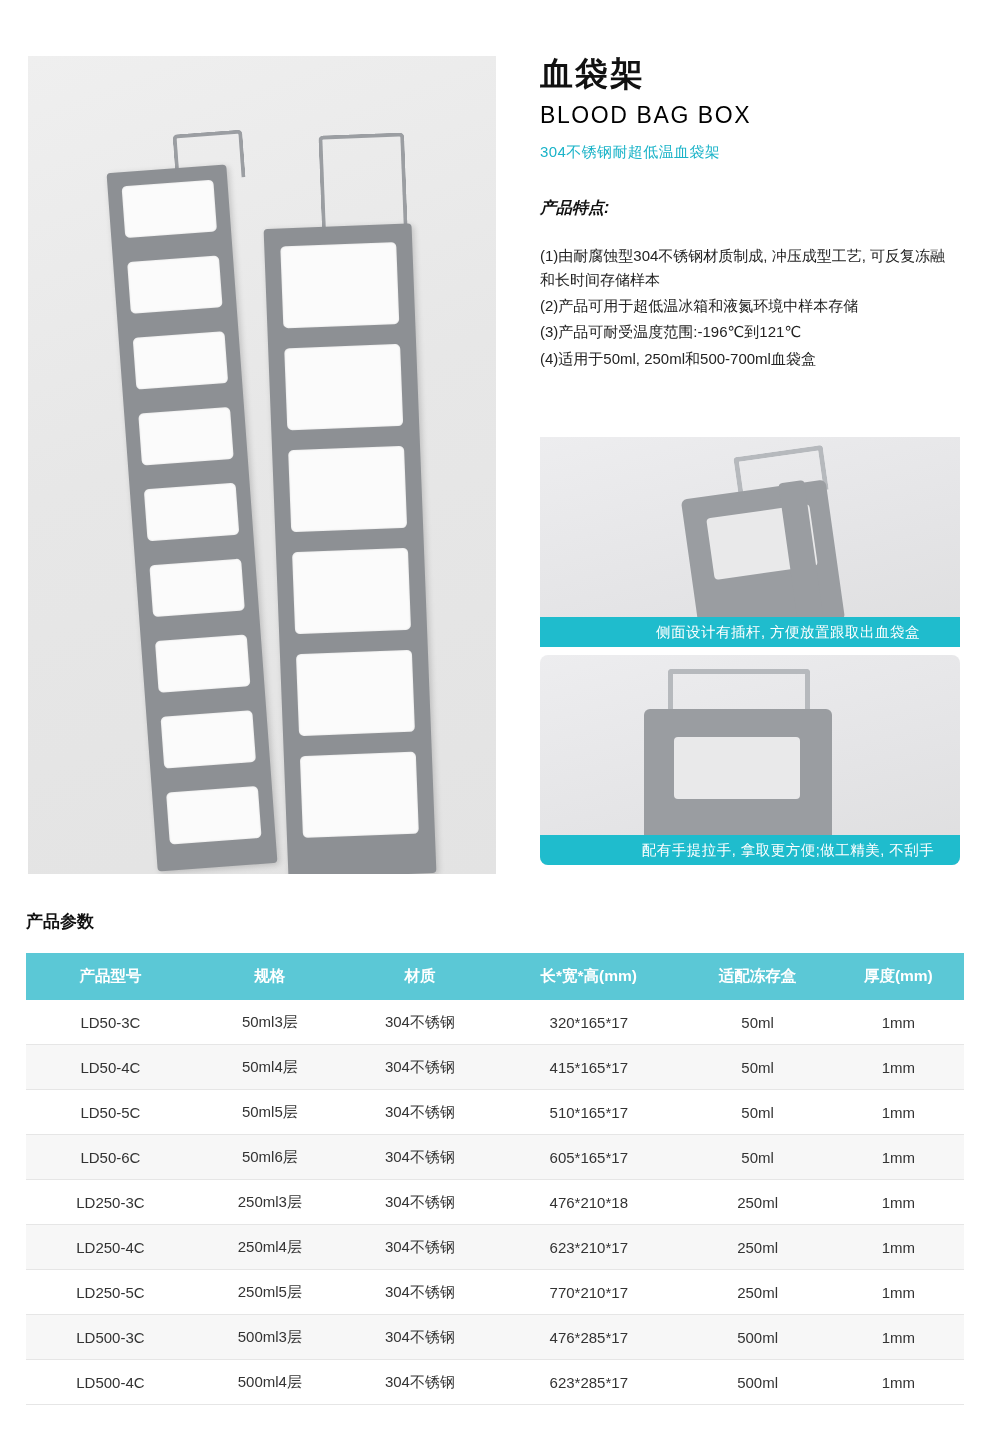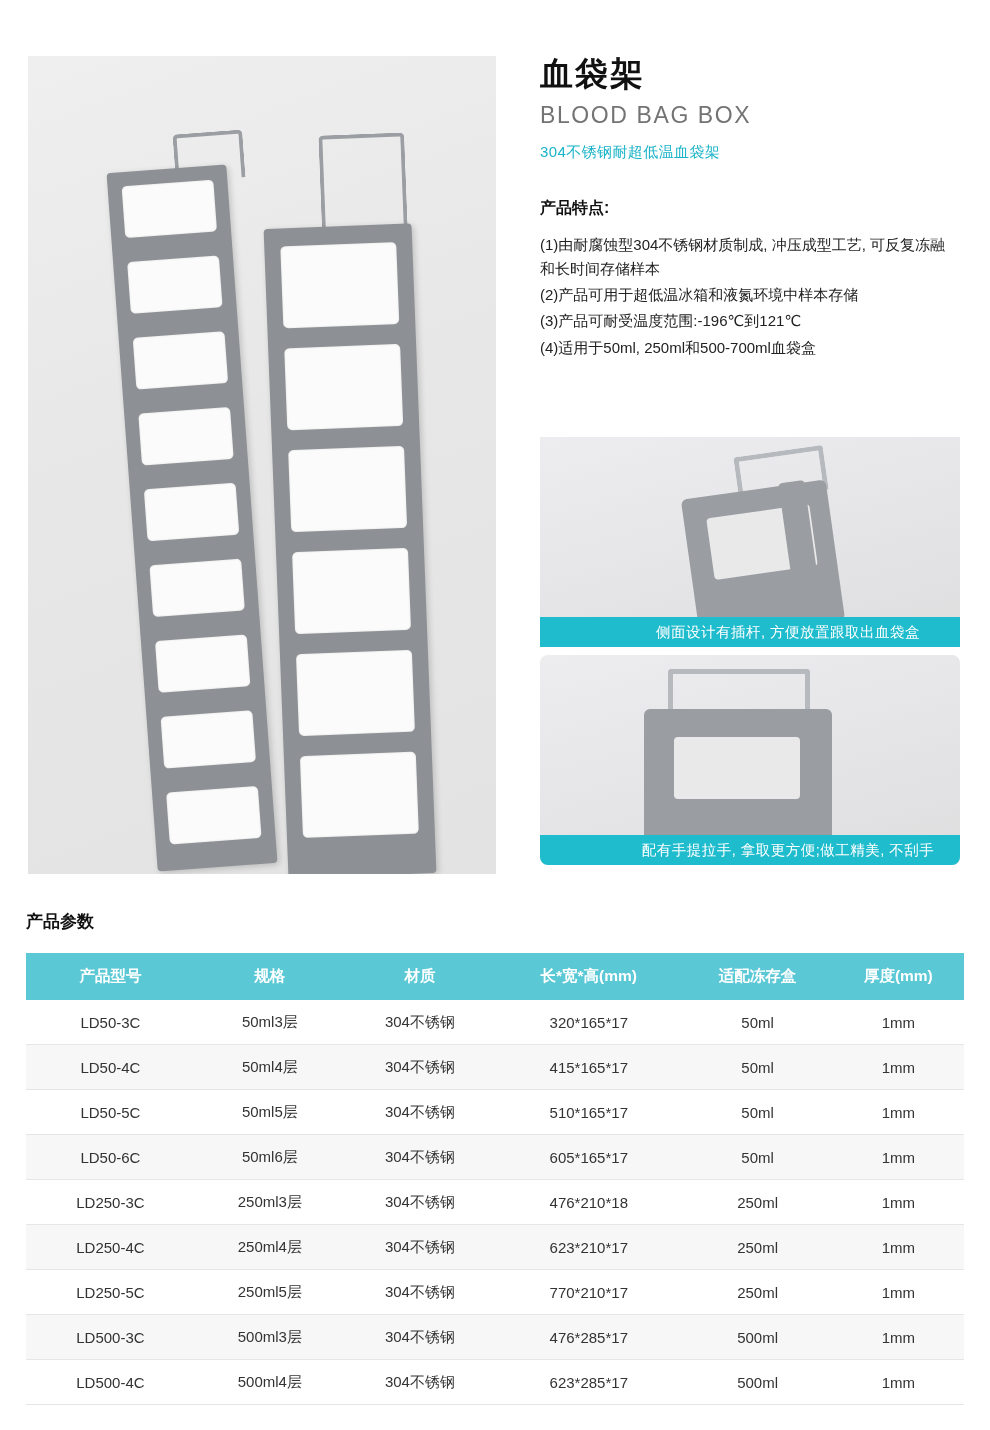--- a/index.html
+++ b/index.html
@@ -88,36 +88,37 @@
   .title-cn {
     font-size: 33px;
     font-weight: bold;
     letter-spacing: 2px;
     color: #111;
     margin: 0 0 8px 0;
     line-height: 1.2;
   }
   .title-en {
     font-size: 23px;
-    color: #737373;
+    color: #000000;
     letter-spacing: 1.6px;
     margin: 0 0 14px 0;
     font-weight: normal;
   }
   .subtitle {
     font-size: 15px;
     color: #1ab3c8;
     margin: 0 0 36px 0;
     letter-spacing: 0.4px;
   }
   .feat-title {
     font-size: 16px;
     font-weight: bold;
     color: #111;
-    margin: 0 0 14px 0;
+    margin: 0 0 25px 0;
+    font-style: italic;
   }
   .feat-list {
     margin: 0;
     padding: 0;
     list-style: none;
   }
   .feat-list li {
     font-size: 15px;
     line-height: 1.62;
     color: #222;

